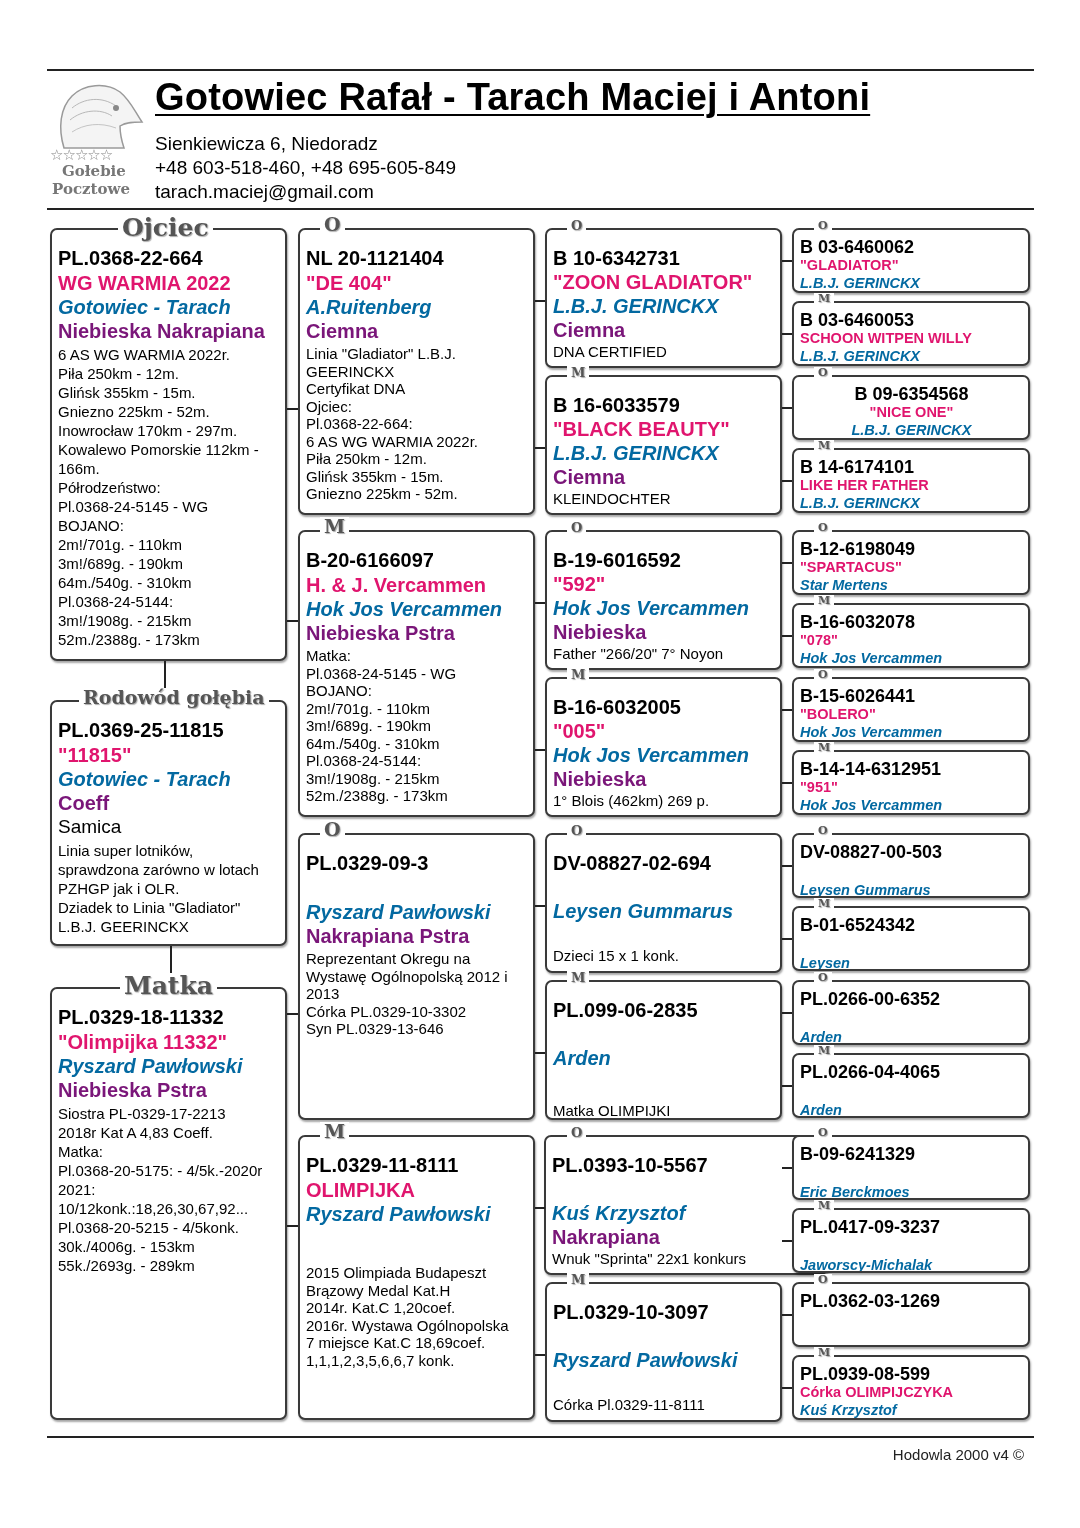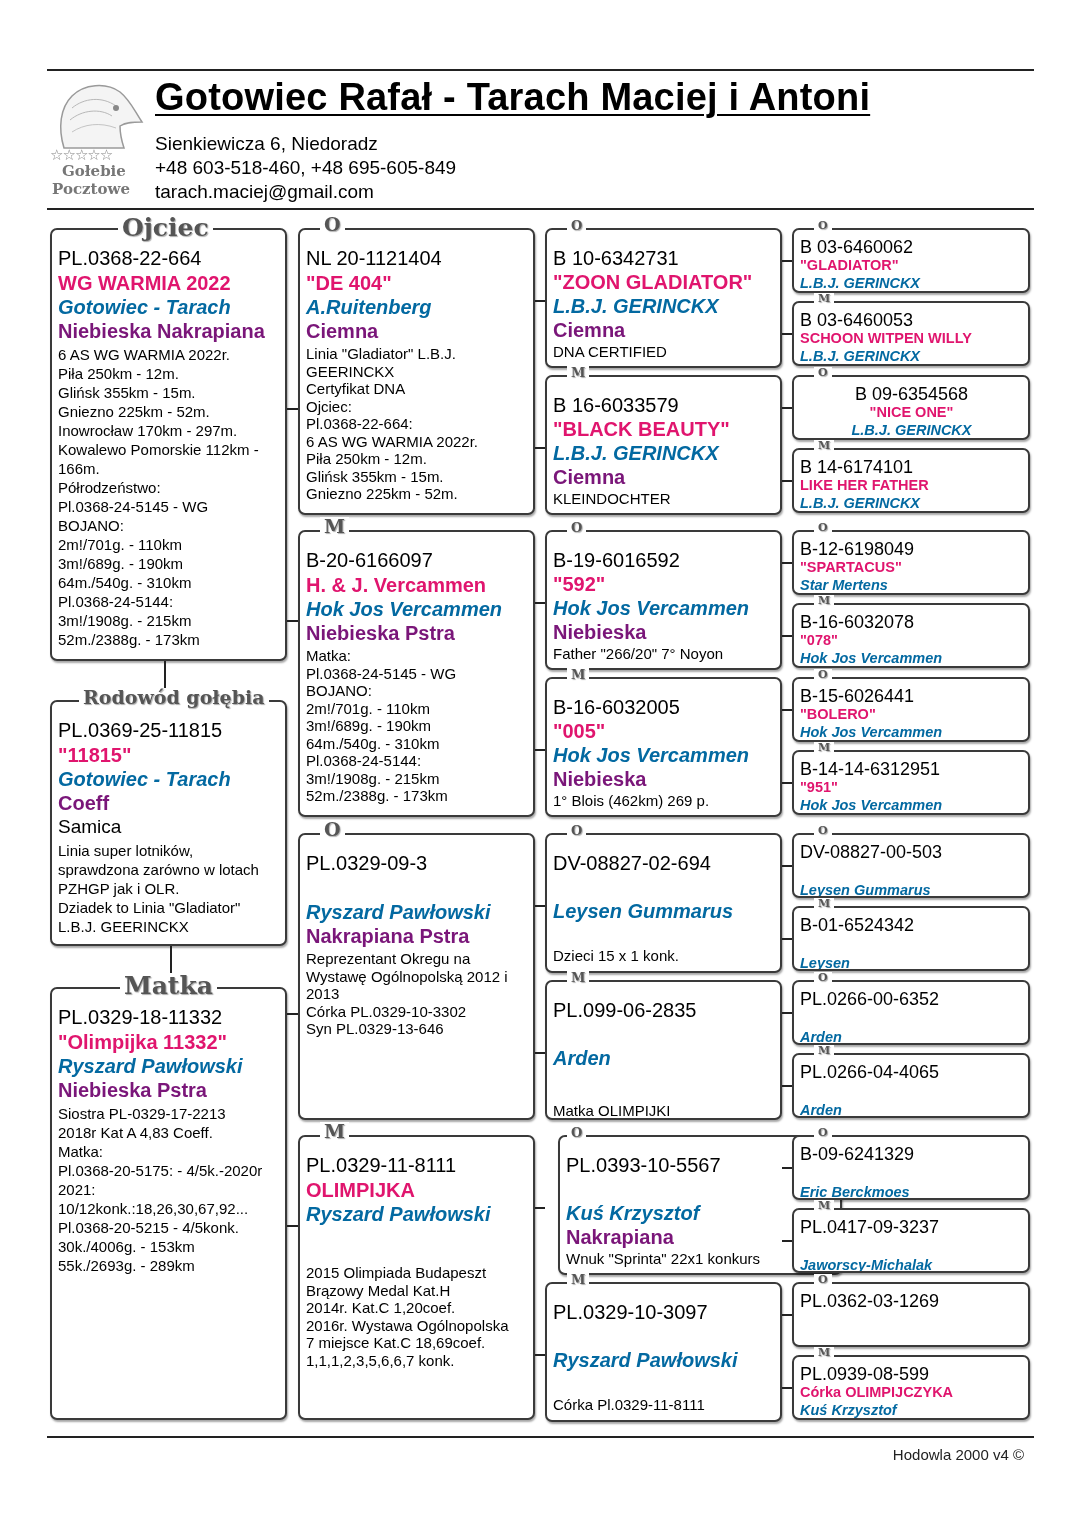--- a/index.html
+++ b/index.html
@@ -8,21 +8,21 @@
   #logo { position:absolute; left:50px; top:78px; width:95px; height:125px; }
   #title { position:absolute; left:155px; top:76px; font-size:38px; font-weight:bold; text-decoration:underline; text-decoration-thickness:2px; text-underline-offset:4px; letter-spacing:0.2px; white-space:nowrap; }
   .contact { position:absolute; left:155px; font-size:19px; white-space:nowrap; }
   .box { position:absolute; border:2px solid #3a3a3a; border-radius:7px; background:#fff; box-shadow:1px 2px 2px rgba(0,0,0,0.35); box-sizing:border-box; padding:2px 5px 0 6px; overflow:hidden; }
   .legend { position:absolute; background:#fff; font-family:"DejaVu Serif", serif; font-weight:bold; color:#555; text-shadow:1px 1px 1px #aaa; line-height:1; padding:0 4px; white-space:nowrap; }
   .lg-big { font-size:25px; }
   .lg-med { font-size:19px; }
   .lg-s2 { font-size:19px; }
   .lg-s3 { font-size:13px; }
   .lg-s4 { font-size:11px; }
-  .ring { font-weight:normal; white-space:nowrap; }
+  .ring { font-weight:bold; white-space:nowrap; }
   .name { font-weight:bold; color:#e0156e; white-space:nowrap; }
   .owner { font-weight:bold; font-style:italic; color:#0369a1; white-space:nowrap; }
   .color { font-weight:bold; color:#7a1679; white-space:nowrap; }
   .sex { font-size:19px; line-height:24px; }
   .notes { white-space:pre-line; }
   
   .l1 .ring { font-size:20px; line-height:25px; margin-top:14px; }
   .l1 .name, .l1 .owner, .l1 .color { font-size:20px; line-height:24px; }
   .l1 .notes { font-size:15px; line-height:19px; margin-top:2px; }
   .l2 .ring { font-size:20px; line-height:25px; margin-top:14px; }
@@ -238,21 +238,21 @@
 <div class="conn" style="left: 535px; top: 905px; width: 10px; height: 2px;"></div>
 <div class="box l3" style="left: 545px; top: 980px; width: 237px; height: 140px;">
     <div class="ring">PL.099-06-2835</div>
     <div class="name" style="min-height: 24px;"></div>
     <div class="owner">Arden</div>
     <div class="color" style="min-height: 24px;"></div>
     <div class="notes" style="margin-top: 8px;">Matka OLIMPIJKI</div>
   </div>
 <div class="legend lg-s3" style="left: 567px; top: 971px;">M</div>
 <div class="conn" style="left: 535px; top: 1052px; width: 10px; height: 2px;"></div>
-<div class="box l3" style="left: 558px; top: 1135px; width: 284px; height: 140px;">
+<div class="box l3" style="left: 544px; top: 1135px; width: 284px; height: 140px;">
     <div class="ring">PL.0393-10-5567</div>
     <div class="name" style="min-height: 24px;"></div>
     <div class="owner">Kuś Krzysztof</div>
     <div class="color">Nakrapiana</div>
     <div class="notes">Wnuk "Sprinta" 22x1 konkurs</div>
   </div>
 <div class="legend lg-s3" style="left: 567px; top: 1126px;">O</div>
 <div class="conn" style="left: 535px; top: 1207px; width: 10px; height: 2px;"></div>
 <div class="box l3" style="left: 545px; top: 1282px; width: 237px; height: 140px;">
     <div class="ring">PL.0329-10-3097</div>

